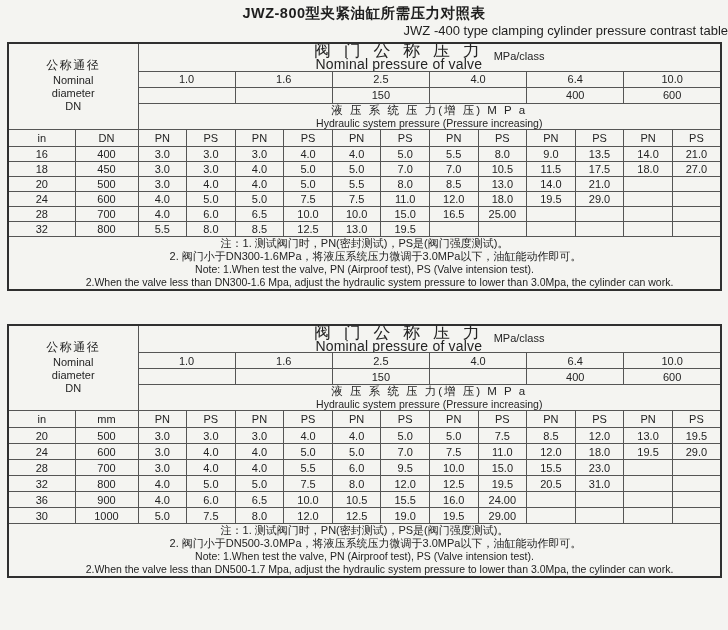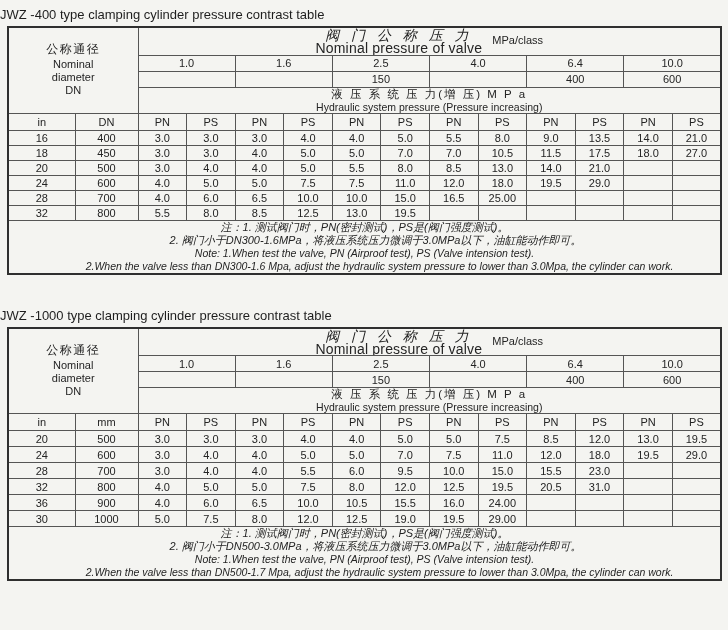--- a/index.html
+++ b/index.html
@@ -8,21 +8,21 @@
     background:#f4f4f1;
     font-family:"Liberation Sans","DejaVu Sans",sans-serif;
     color:#242424;
     padding-top:5px; box-sizing:border-box;
   }
   .title-cn {
     text-align:center; font-size:14.5px; font-weight:600;
     letter-spacing:0.5px; line-height:16px; color:#1e1e1e;
   }
   .title-en {
-    text-align:left; font-size:13px; line-height:15px; margin-top:2px; color:#1e1e1e;
+    text-align:right; font-size:13px; line-height:15px; margin-top:2px; color:#1e1e1e;
   }
   table.ptable {
     border-collapse:collapse; table-layout:fixed;
     width:715px; margin:4px 0 0 7px;
     border:2px solid #2f2f2f;
   }
   table.ptable td {
     border:1px solid #555; text-align:center; vertical-align:middle;
     font-size:11px; padding:0; overflow:hidden; white-space:nowrap;
   }
@@ -31,40 +31,41 @@
   tr.rowC { height:16px; }
   tr.rowD { height:26px; }
   tr.subhd { height:17px; }
   tbody.datarows tr { height:15px; }
   table.t2 tbody.datarows tr { height:16px; }
 
   td.left-hd { font-size:11px; line-height:13px; }
   td.left-hd .cn { font-size:12px; letter-spacing:1.5px; margin-bottom:2px; }
 
   .vh-wrap { display:flex; align-items:center; justify-content:center; gap:10px; }
-  .vh-main .cn { font-size:14px; letter-spacing:4px; line-height:14px;font-style:italic; }
+  .vh-main .cn { font-size:17px; letter-spacing:4px; line-height:14px; }
   .vh-main .en { font-size:14px; line-height:12px; letter-spacing:0.2px; }
   .vh-unit { font-size:11px; position:relative; top:-1px; }
 
   td.hyd-hd .cn { font-size:11.5px; letter-spacing:2px; line-height:13px; }
   td.hyd-hd .en { font-size:10.5px; line-height:12px; }
 
-  td.notes-cell { text-align:left; padding:3px 4px 5px 4px;font-style:italic; }
+  td.notes-cell { text-align:left; padding:3px 4px 5px 4px; }
   .note { line-height:13px; white-space:nowrap; }
   .note.cn { font-size:11px; }
   .note.en { font-size:10.5px; }
   .note.ind1 { padding-left:22px; }
   .note.ind2 { padding-left:30px; }
 
   .section2 { margin-top:33px; }
 </style>
 </head>
 <body>
 
 <section class="tbl-section">
+  <div class="title-cn">JWZ-800型夹紧油缸所需压力对照表</div>
   <div class="title-en">JWZ -400 type clamping cylinder pressure contrast table</div>
 
   <table class="ptable t1">
     <colgroup>
       <col style="width:67px">
         <col style="width:63px">
       <col>
         <col>
         <col>
         <col>
@@ -239,21 +240,20 @@
         <div class="note cn ind1">2. 阀门小于DN300-1.6MPa，将液压系统压力微调于3.0MPa以下，油缸能动作即可。</div>
         <div class="note en">Note: 1.When test the valve, PN (Airproof test), PS (Valve intension test).</div>
         <div class="note en ind2">2.When the valve less than DN300-1.6 Mpa, adjust the hydraulic system pressure to lower than 3.0Mpa, the cylinder can work.</div>
       </td>
     </tr>
   </tbody>
     </table>
 </section>
 
 <section class="tbl-section section2">
-  <div class="title-en">JWZ -1000 type clamping cylinder pressure contrast table</div>
 
   <table class="ptable t2">
     <colgroup>
       <col style="width:67px">
         <col style="width:63px">
       <col>
         <col>
         <col>
         <col>
         <col>

